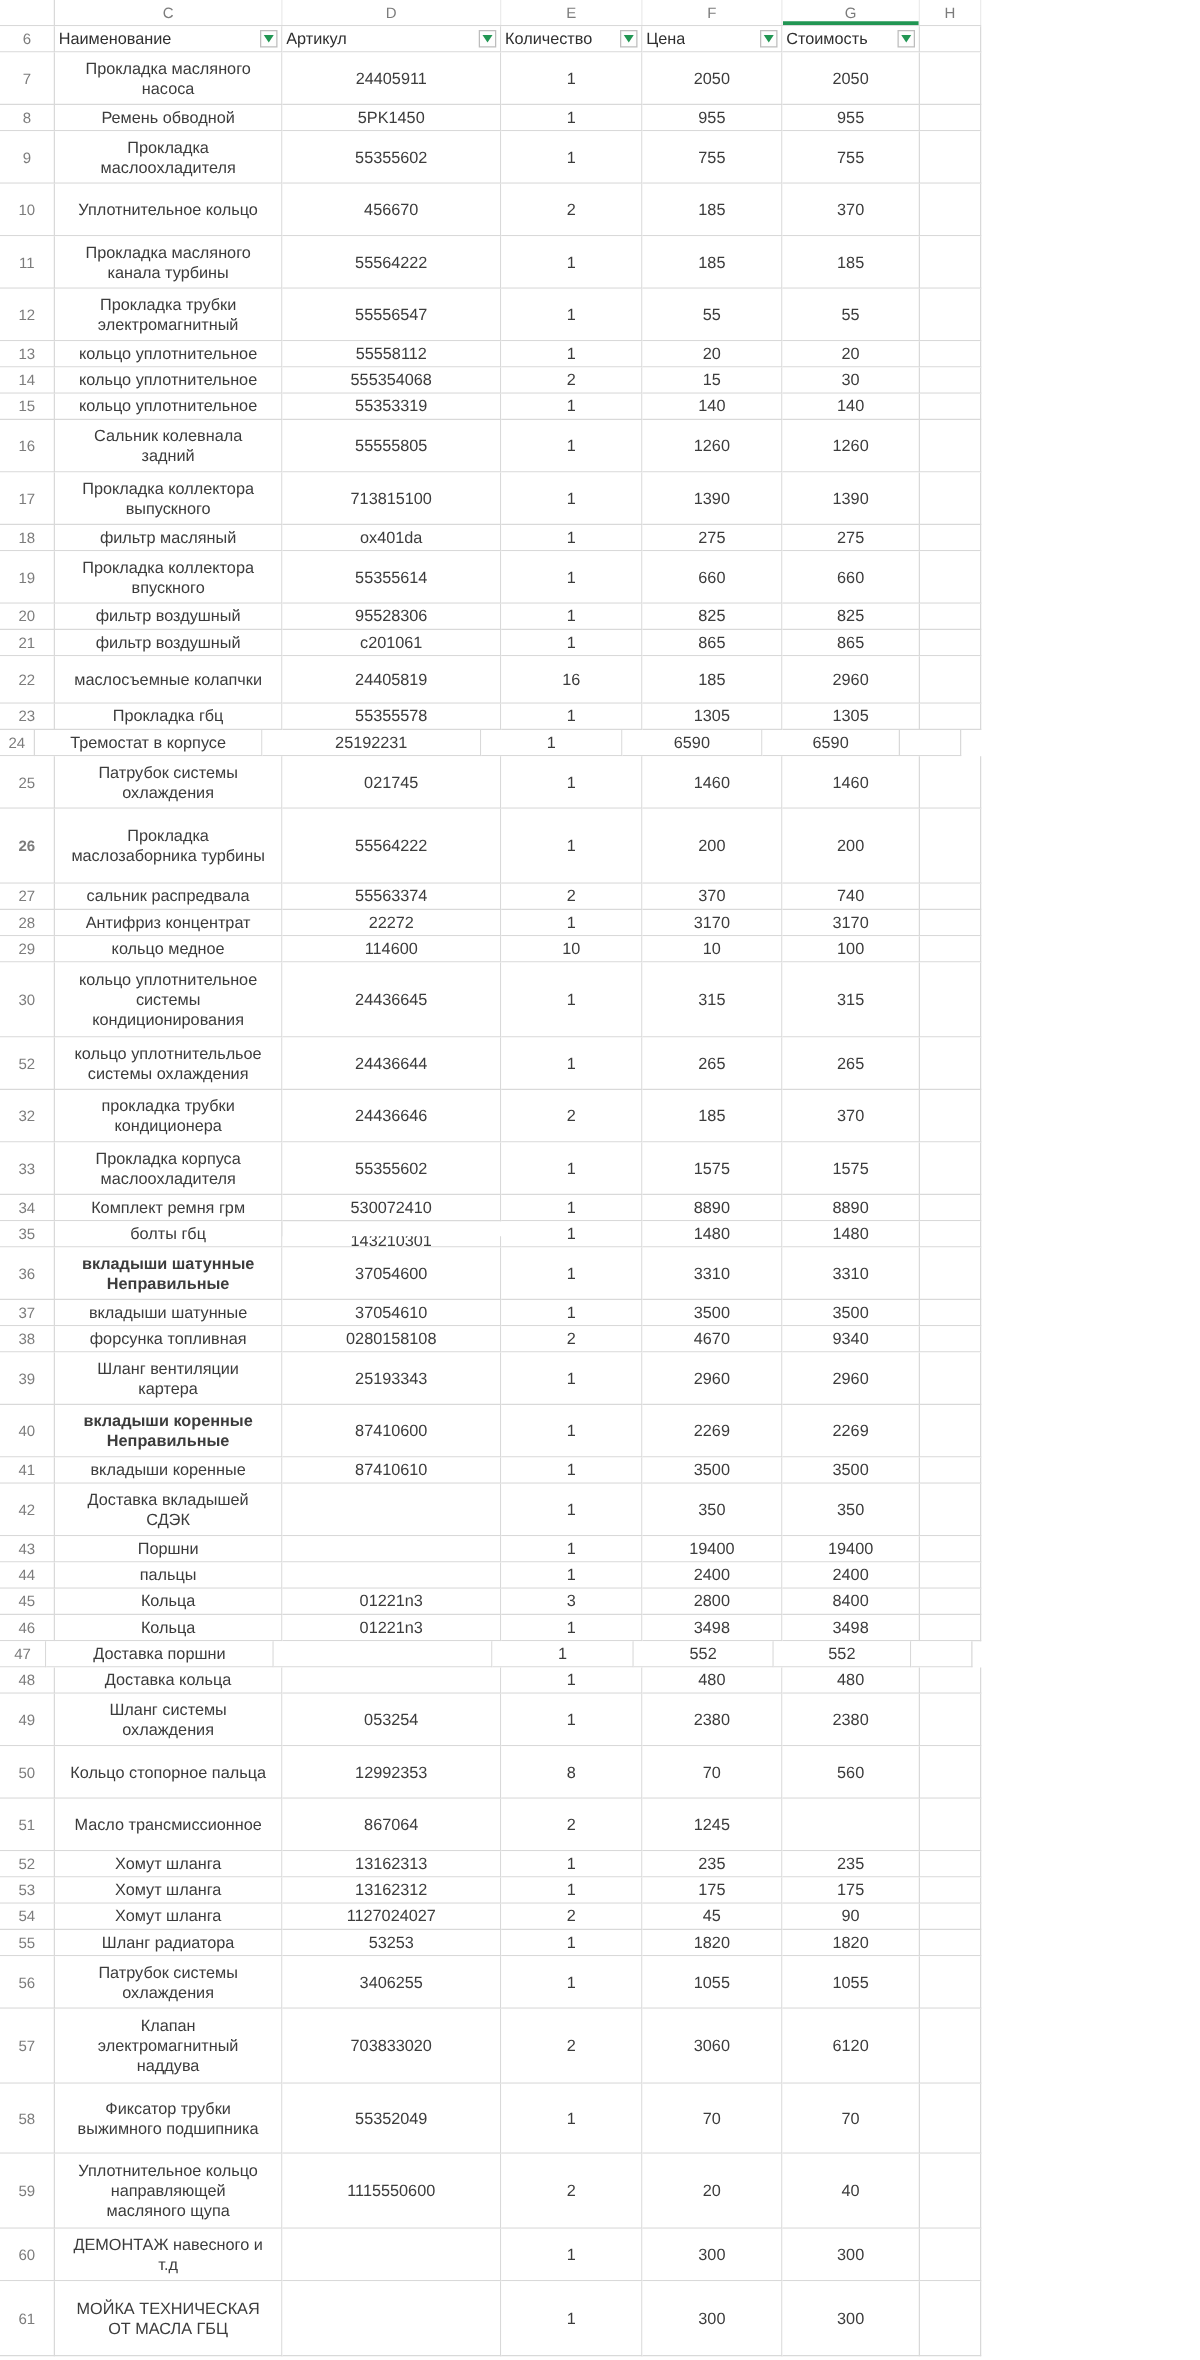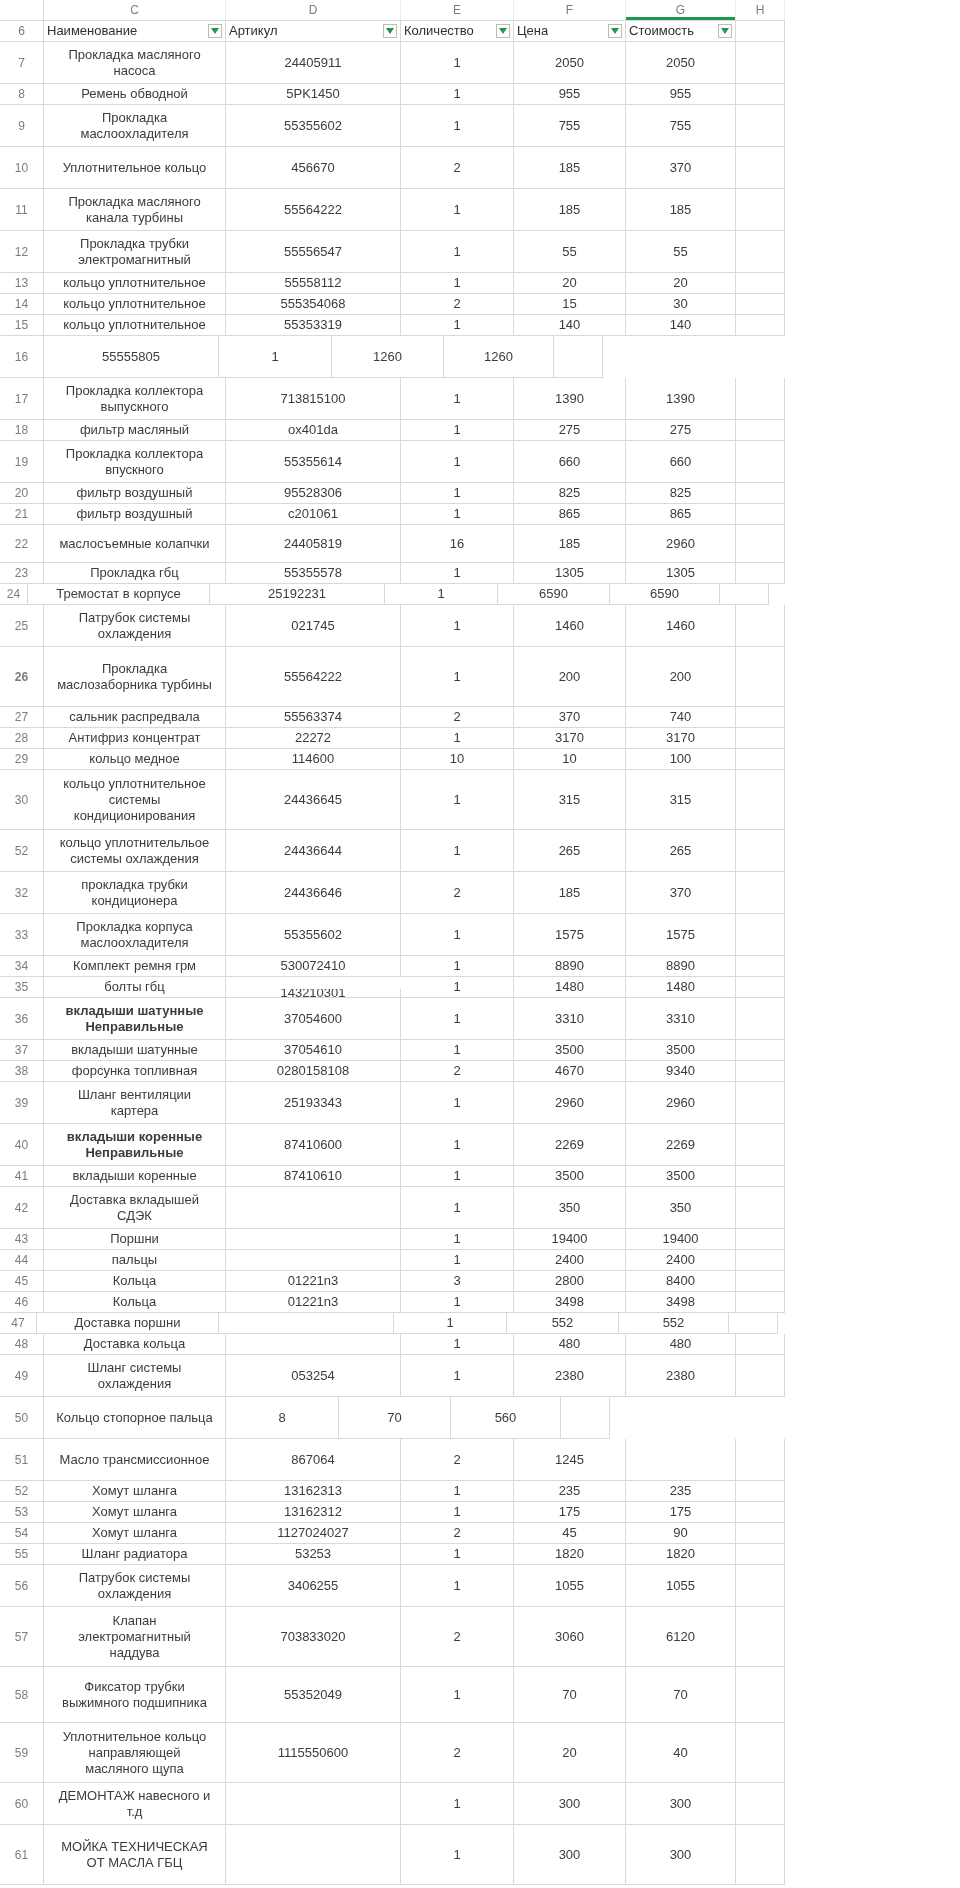--- a/index.html
+++ b/index.html
@@ -173,20 +173,21 @@
         <div class="c rn" style="width: 44px;">15</div>
         <div class="c name" style="width: 182px;">кольцо уплотнительное</div>
         <div class="c num" style="width: 175px;">55353319</div>
         <div class="c num" style="width: 113px;">1</div>
         <div class="c num" style="width: 112px;">140</div>
         <div class="c num" style="width: 110px;">140</div>
         <div class="c" style="width: 49px;"></div>
       </div>
       <div class="row" style="height: 42px;">
         <div class="c rn" style="width: 44px;">16</div>
+        <div class="c name" style="width: 182px;">Сальник колевнала задний</div>
         <div class="c num" style="width: 175px;">55555805</div>
         <div class="c num" style="width: 113px;">1</div>
         <div class="c num" style="width: 112px;">1260</div>
         <div class="c num" style="width: 110px;">1260</div>
         <div class="c" style="width: 49px;"></div>
       </div>
       <div class="row" style="height: 42px;">
         <div class="c rn" style="width: 44px;">17</div>
         <div class="c name" style="width: 182px;">Прокладка коллектора выпускного</div>
         <div class="c num" style="width: 175px;">713815100</div>
@@ -479,20 +480,21 @@
         <div class="c name" style="width: 182px;">Шланг системы охлаждения</div>
         <div class="c num" style="width: 175px;">053254</div>
         <div class="c num" style="width: 113px;">1</div>
         <div class="c num" style="width: 112px;">2380</div>
         <div class="c num" style="width: 110px;">2380</div>
         <div class="c" style="width: 49px;"></div>
       </div>
       <div class="row" style="height: 42px;">
         <div class="c rn" style="width: 44px;">50</div>
         <div class="c name" style="width: 182px;">Кольцо стопорное пальца</div>
+        <div class="c num" style="width: 175px;">12992353</div>
         <div class="c num" style="width: 113px;">8</div>
         <div class="c num" style="width: 112px;">70</div>
         <div class="c num" style="width: 110px;">560</div>
         <div class="c" style="width: 49px;"></div>
       </div>
       <div class="row" style="height: 42px;">
         <div class="c rn" style="width: 44px;">51</div>
         <div class="c name" style="width: 182px;">Масло трансмиссионное</div>
         <div class="c num" style="width: 175px;">867064</div>
         <div class="c num" style="width: 113px;">2</div>

